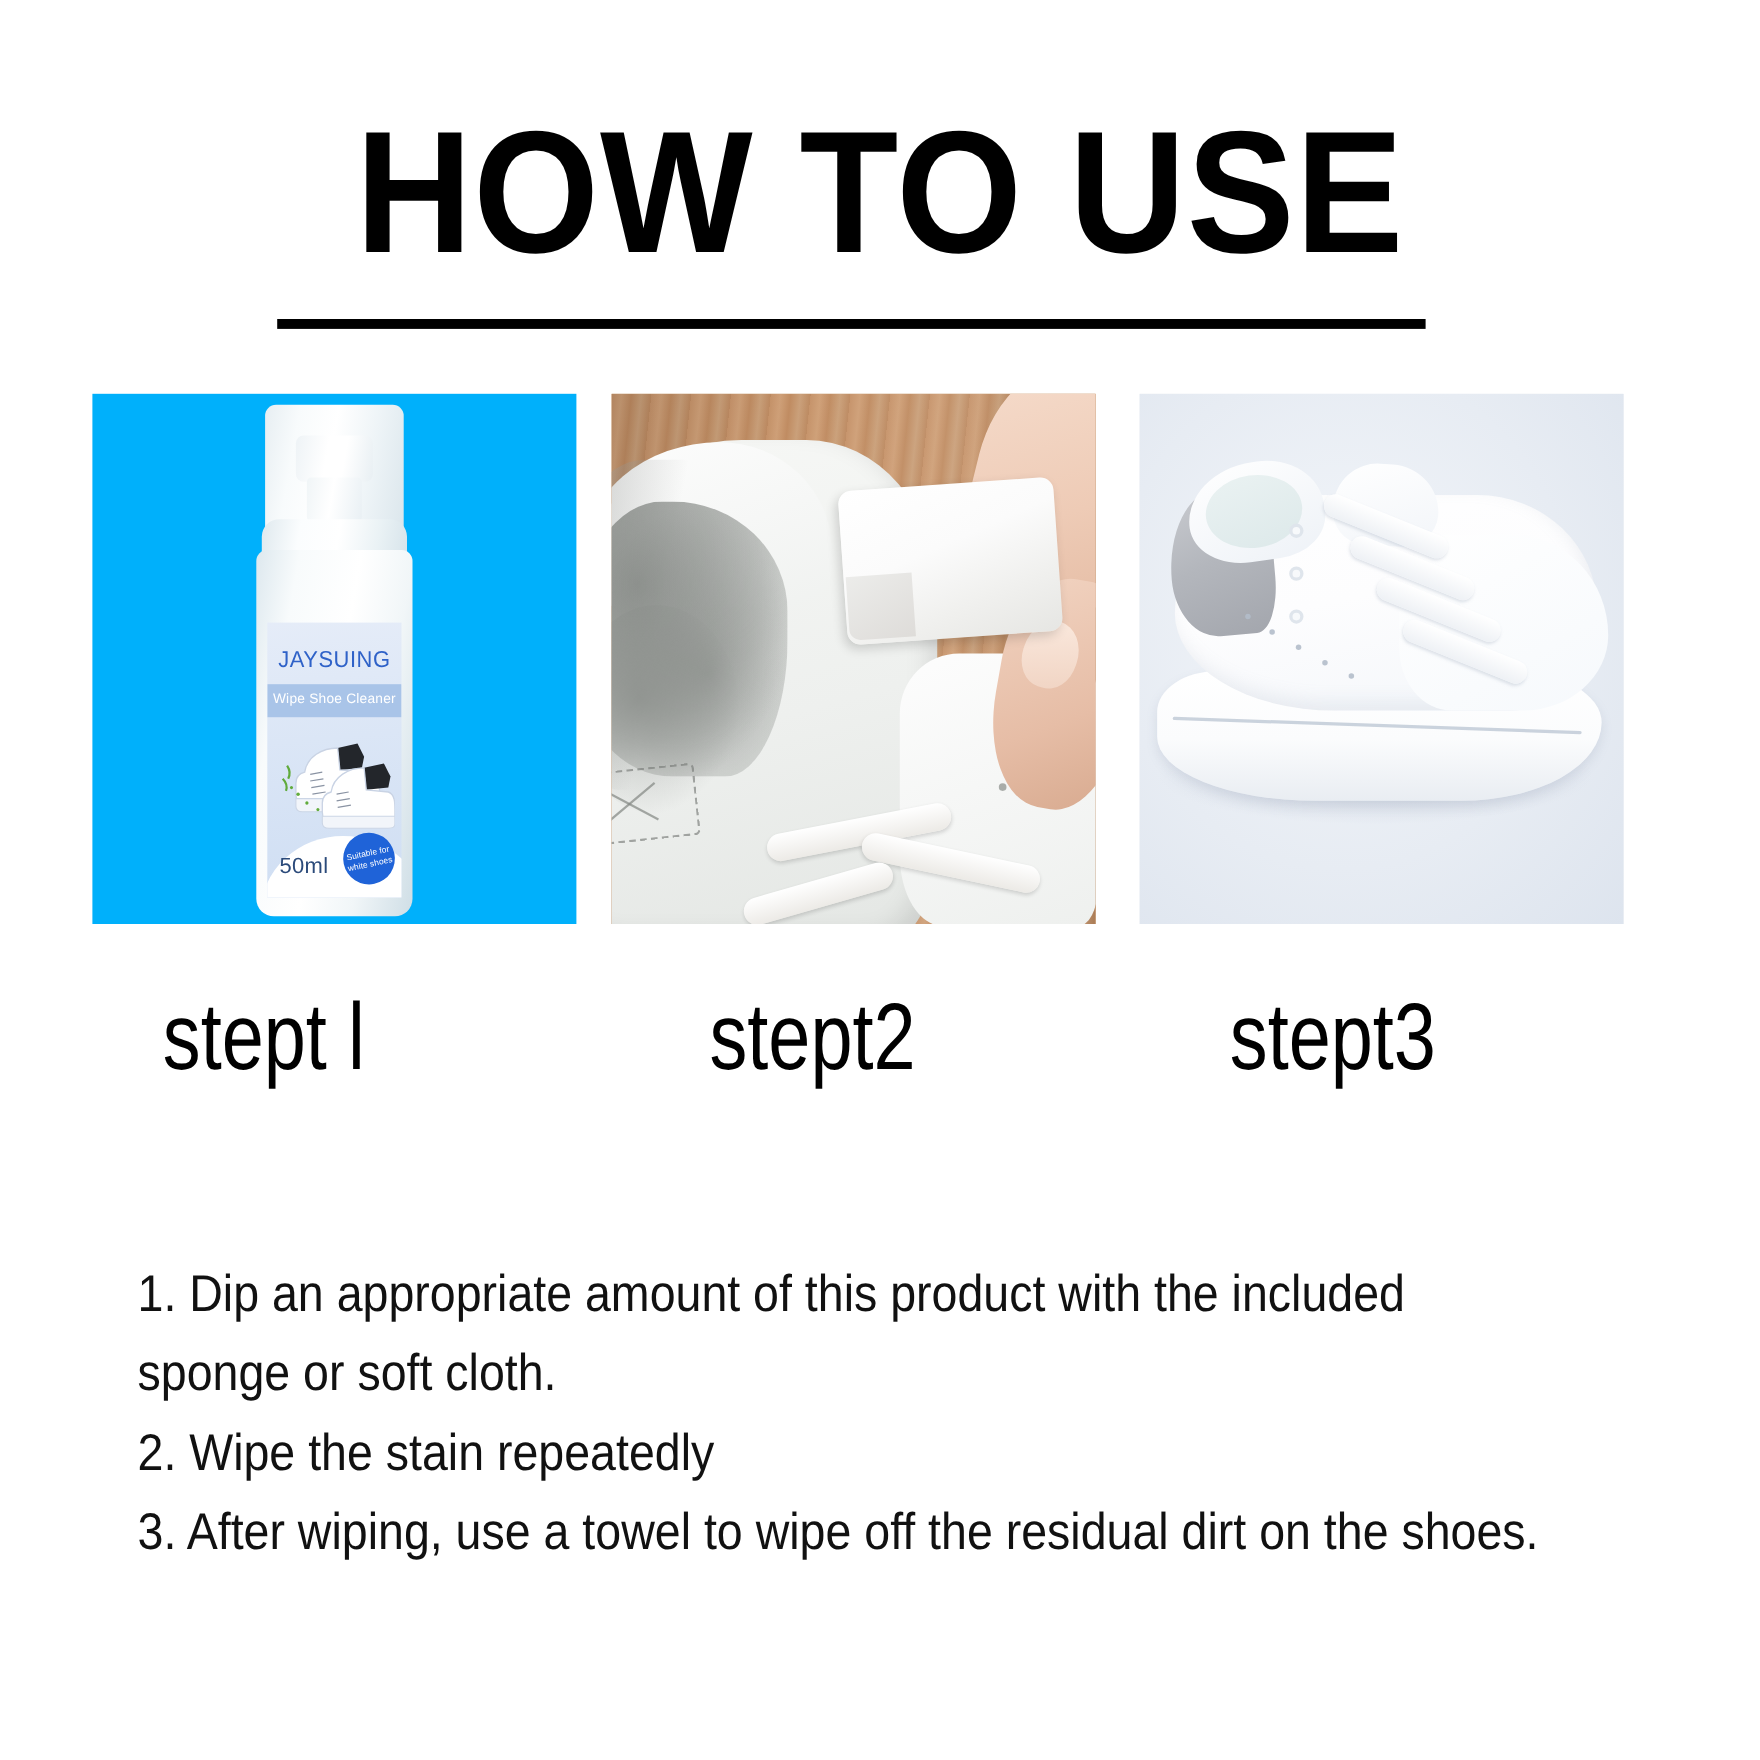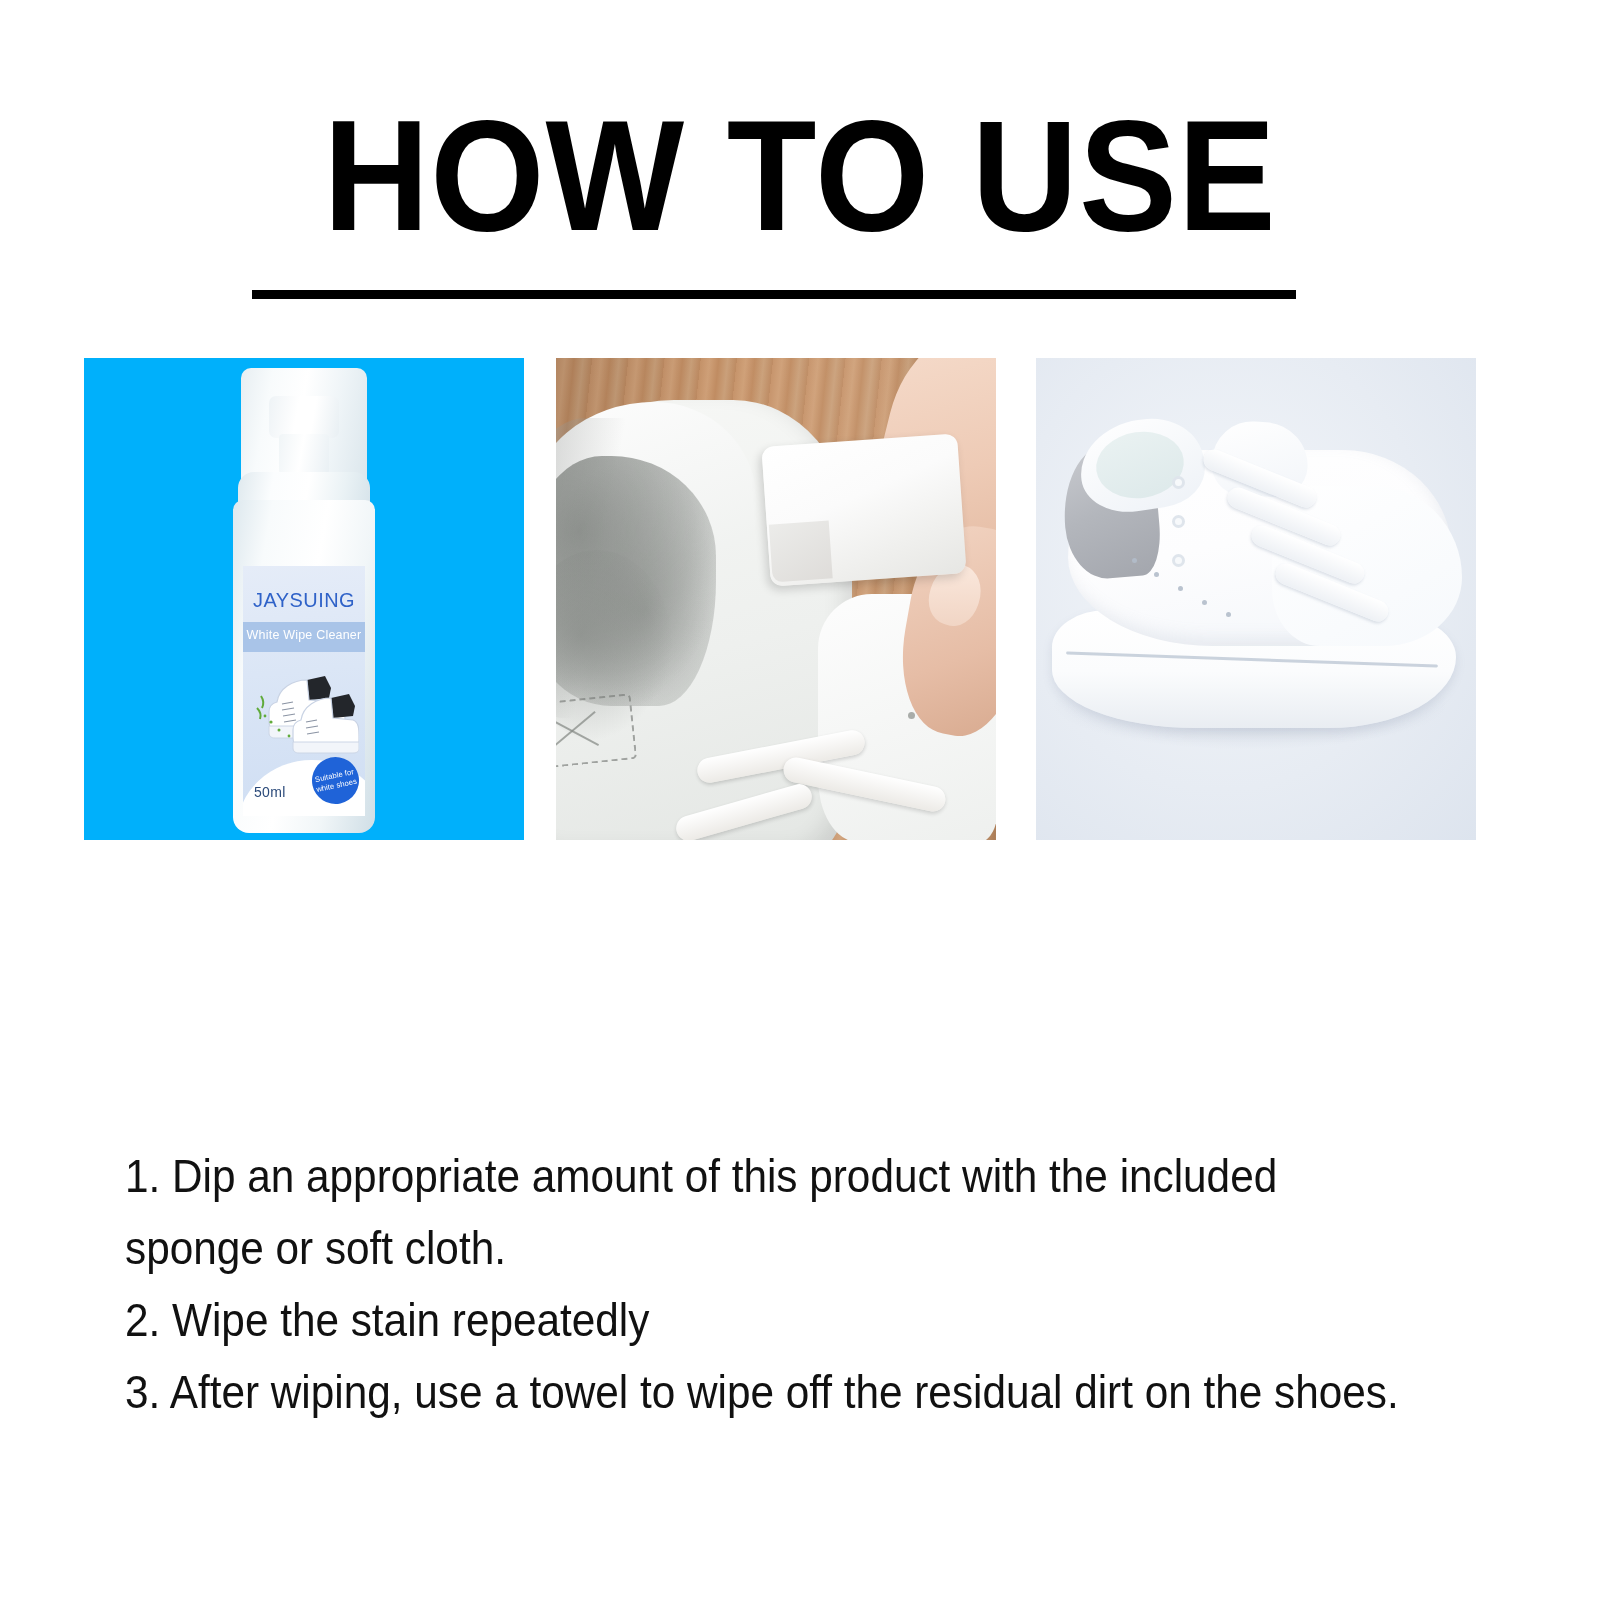--- a/index.html
+++ b/index.html
@@ -92,21 +92,21 @@
     position: absolute; left: 0; top: 62px; width: 100%;
     text-align: center; font-size: 12.5px; color: #ffffff; letter-spacing: 0.2px;
   }
   .label-shoes { position: absolute; left: 6px; top: 92px; width: 110px; height: 96px; }
   .wave {
     position: absolute; left: -6px; bottom: -14px; width: 150px; height: 70px;
     background: #ffffff; border-radius: 50% 50% 0 0 / 100% 100% 0 0;
   }
   .volume {
     position: absolute; left: 11px; bottom: 16px;
-    font-size: 14px; color: #2b4a7a; letter-spacing: 0.3px;
+    font-size: 20px; color: #2b4a7a; letter-spacing: 0.3px;
   }
   .badge {
     position: absolute; right: 6px; bottom: 12px;
     width: 47px; height: 47px; border-radius: 50%;
     background: #1f63d8;
     display: flex; align-items: center; justify-content: center;
     transform: rotate(-12deg);
   }
   .badge span {
     display: block; color: #fff; font-size: 7.6px; line-height: 1.25;
@@ -337,21 +337,21 @@
     <div class="panel panel-1">
       <div class="bottle">
         <div class="bottle-overcap"></div>
         <div class="bottle-pumphead"></div>
         <div class="bottle-pumpneck"></div>
         <div class="bottle-shoulder"></div>
         <div class="bottle-body"></div>
         <div class="bottle-label">
           <div class="brand">JAYSUING</div>
           <div class="subbrand-band"></div>
-          <div class="subbrand">White Wipe Cleaner</div>
+          <div class="subbrand">Wipe Shoe Cleaner</div>
           <svg class="label-shoes" viewBox="0 0 110 96">
             <g>
               <path d="M58 22 L76 18 L82 30 L80 40 L60 42 Z" fill="#23262b"></path>
               <path d="M28 44 C30 30 44 22 58 22 L60 42 L84 44 C92 46 96 54 96 60 L96 68 C96 72 92 74 88 74 L30 74 C24 74 20 70 20 64 L20 54 C20 48 24 45 28 44 Z" fill="#ffffff" stroke="#c9d3e4" stroke-width="1.2"></path>
               <path d="M20 68 L96 68 L96 76 C96 79 93 80 90 80 L26 80 C22 80 20 78 20 75 Z" fill="#f2f5fa" stroke="#ccd6e6" stroke-width="1"></path>
               <g stroke="#8a93a3" stroke-width="1.1" fill="none">
                 <path d="M33 46 L44 44"></path>
                   <path d="M33 52 L45 50"></path>
                 <path d="M34 58 L46 56"></path>
                   <path d="M35 64 L47 62"></path>
@@ -440,20 +440,25 @@
         <i style="left:4px;top:4px"></i>
           <i style="left:26px;top:18px"></i>
         <i style="left:50px;top:32px"></i>
           <i style="left:74px;top:46px"></i>
         <i style="left:98px;top:58px"></i>
       </div>
       <div class="s3-sole-line"></div>
     </div>
   </div>
 
+  <div class="steps">
+    <div class="step-label step-1">stept l</div>
+    <div class="step-label step-2">stept2</div>
+    <div class="step-label step-3">stept3</div>
+  </div>
 
   <div class="instructions">
     <p>1. Dip an appropriate amount of this product with the included sponge or soft cloth.</p>
     <p>2. Wipe the stain repeatedly</p>
     <p>3. After wiping, use a towel to wipe off the residual dirt on the shoes.</p>
   </div>
 
 </div>
 
 </body></html>

